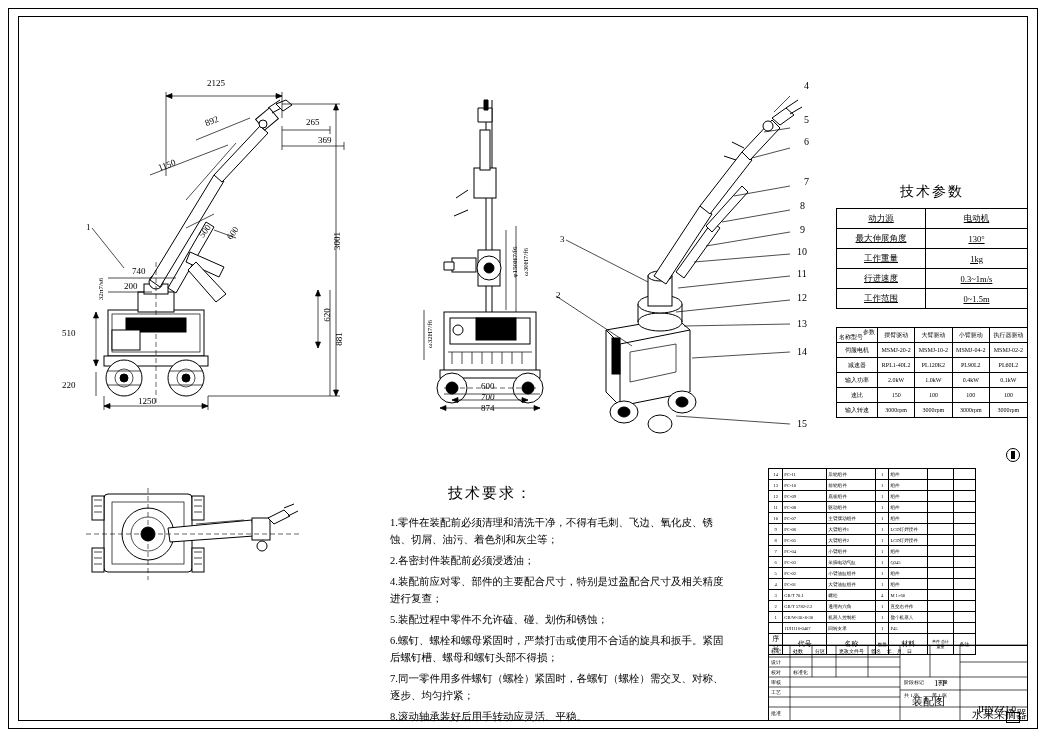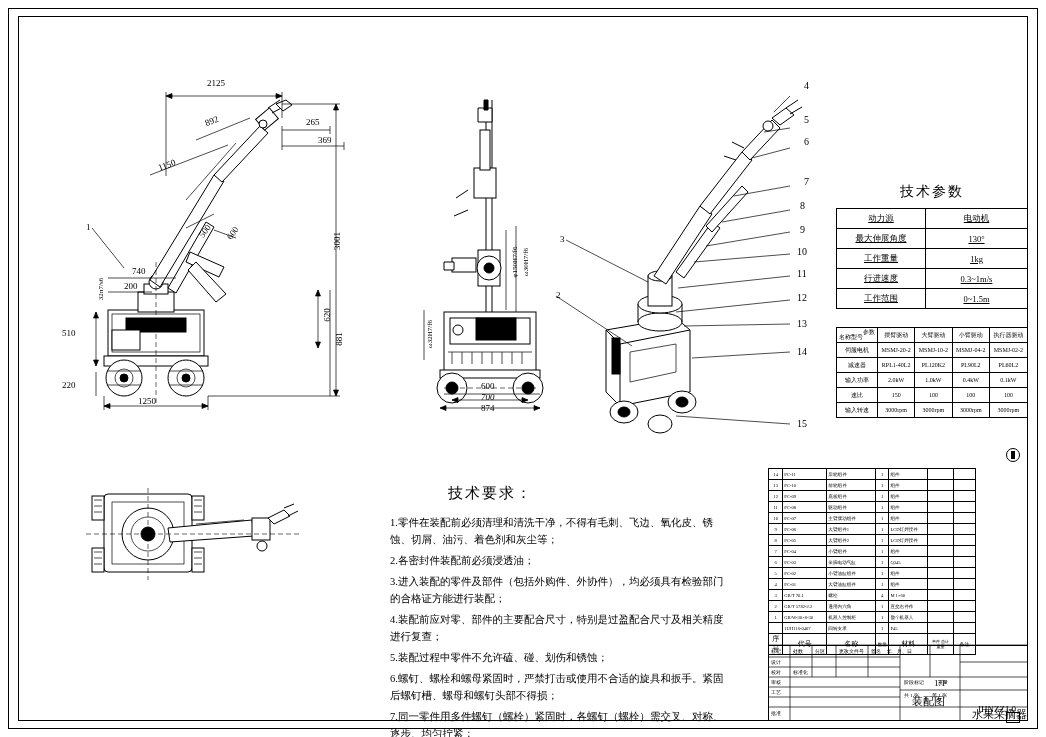--- a/index.html
+++ b/index.html
@@ -385,21 +385,20 @@
       <td>3000rpm</td>
       <td>3000rpm</td>
     </tr>
   </tbody>
     </table>
 
   <div class="req-title">技术要求：</div>
   <div class="req">
     <p>1.零件在装配前必须清理和清洗干净，不得有毛刺、飞边、氧化皮、锈蚀、切屑、油污、着色剂和灰尘等；</p>
     <p>2.各密封件装配前必须浸透油；</p>
-    <p>3.进入装配的零件及部件（包括外购件、外协件），均必须具有检验部门的合格证方能进行装配；</p>
     <p>4.装配前应对零、部件的主要配合尺寸，特别是过盈配合尺寸及相关精度进行复查；</p>
     <p>5.装配过程中零件不允许磕、碰、划伤和锈蚀；</p>
     <p>6.螺钉、螺栓和螺母紧固时，严禁打击或使用不合适的旋具和扳手。紧固后螺钉槽、螺母和螺钉头部不得损；</p>
     <p>7.同一零件用多件螺钉（螺栓）紧固时，各螺钉（螺栓）需交叉、对称、逐步、均匀拧紧；</p>
     <p>8.滚动轴承装好后用手转动应灵活、平稳。</p>
   </div>
 
   <table class="bom">
     <tbody>
         <tr>

